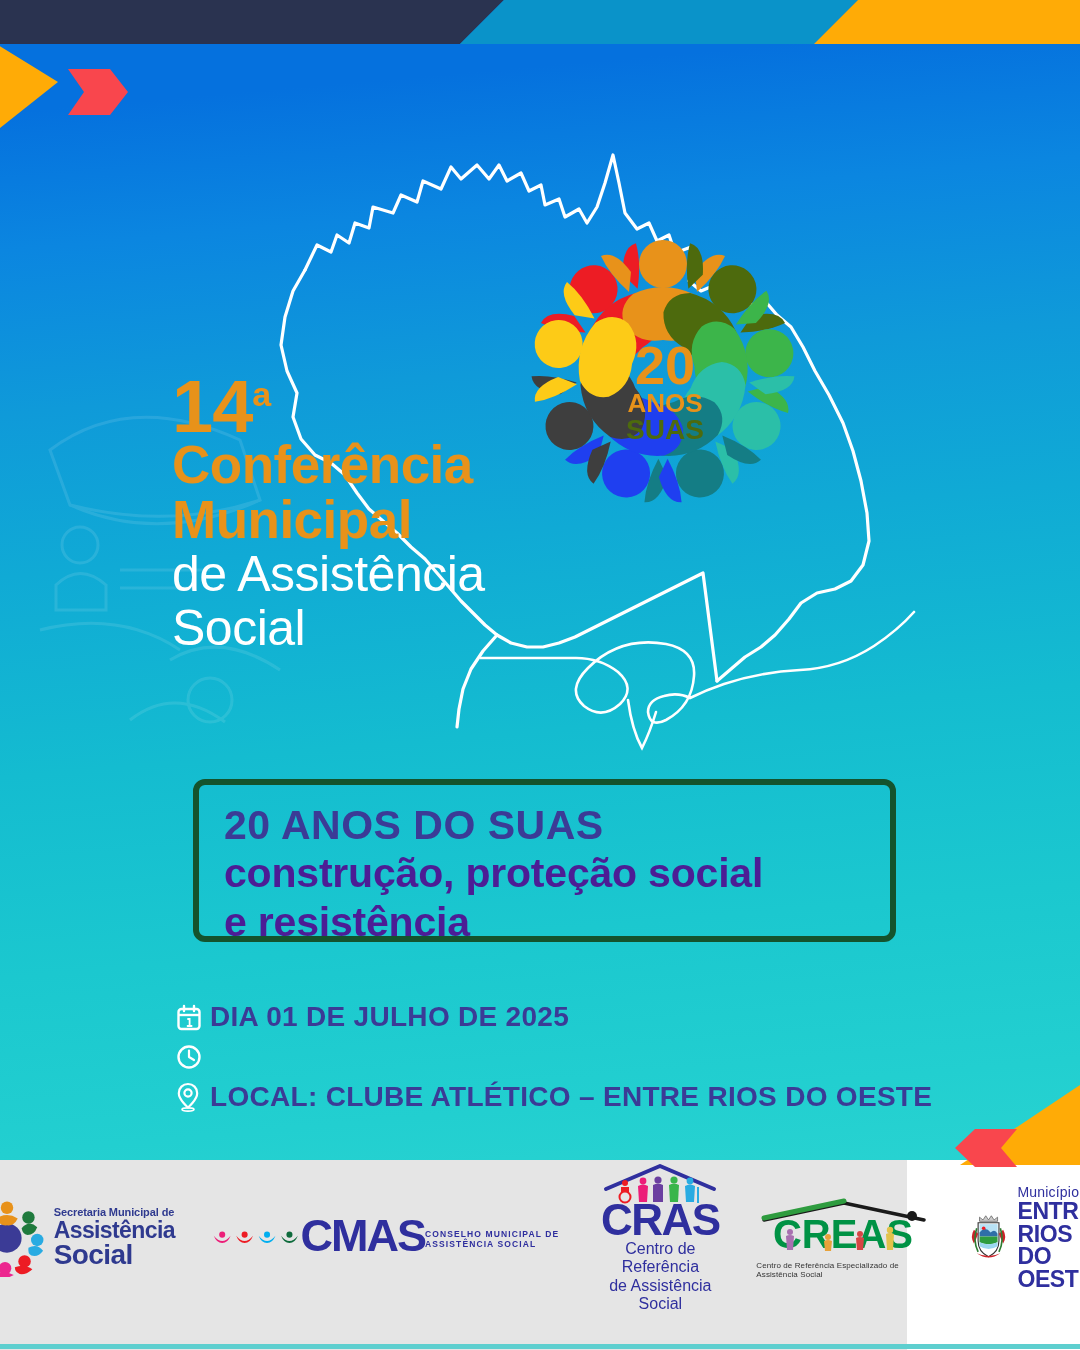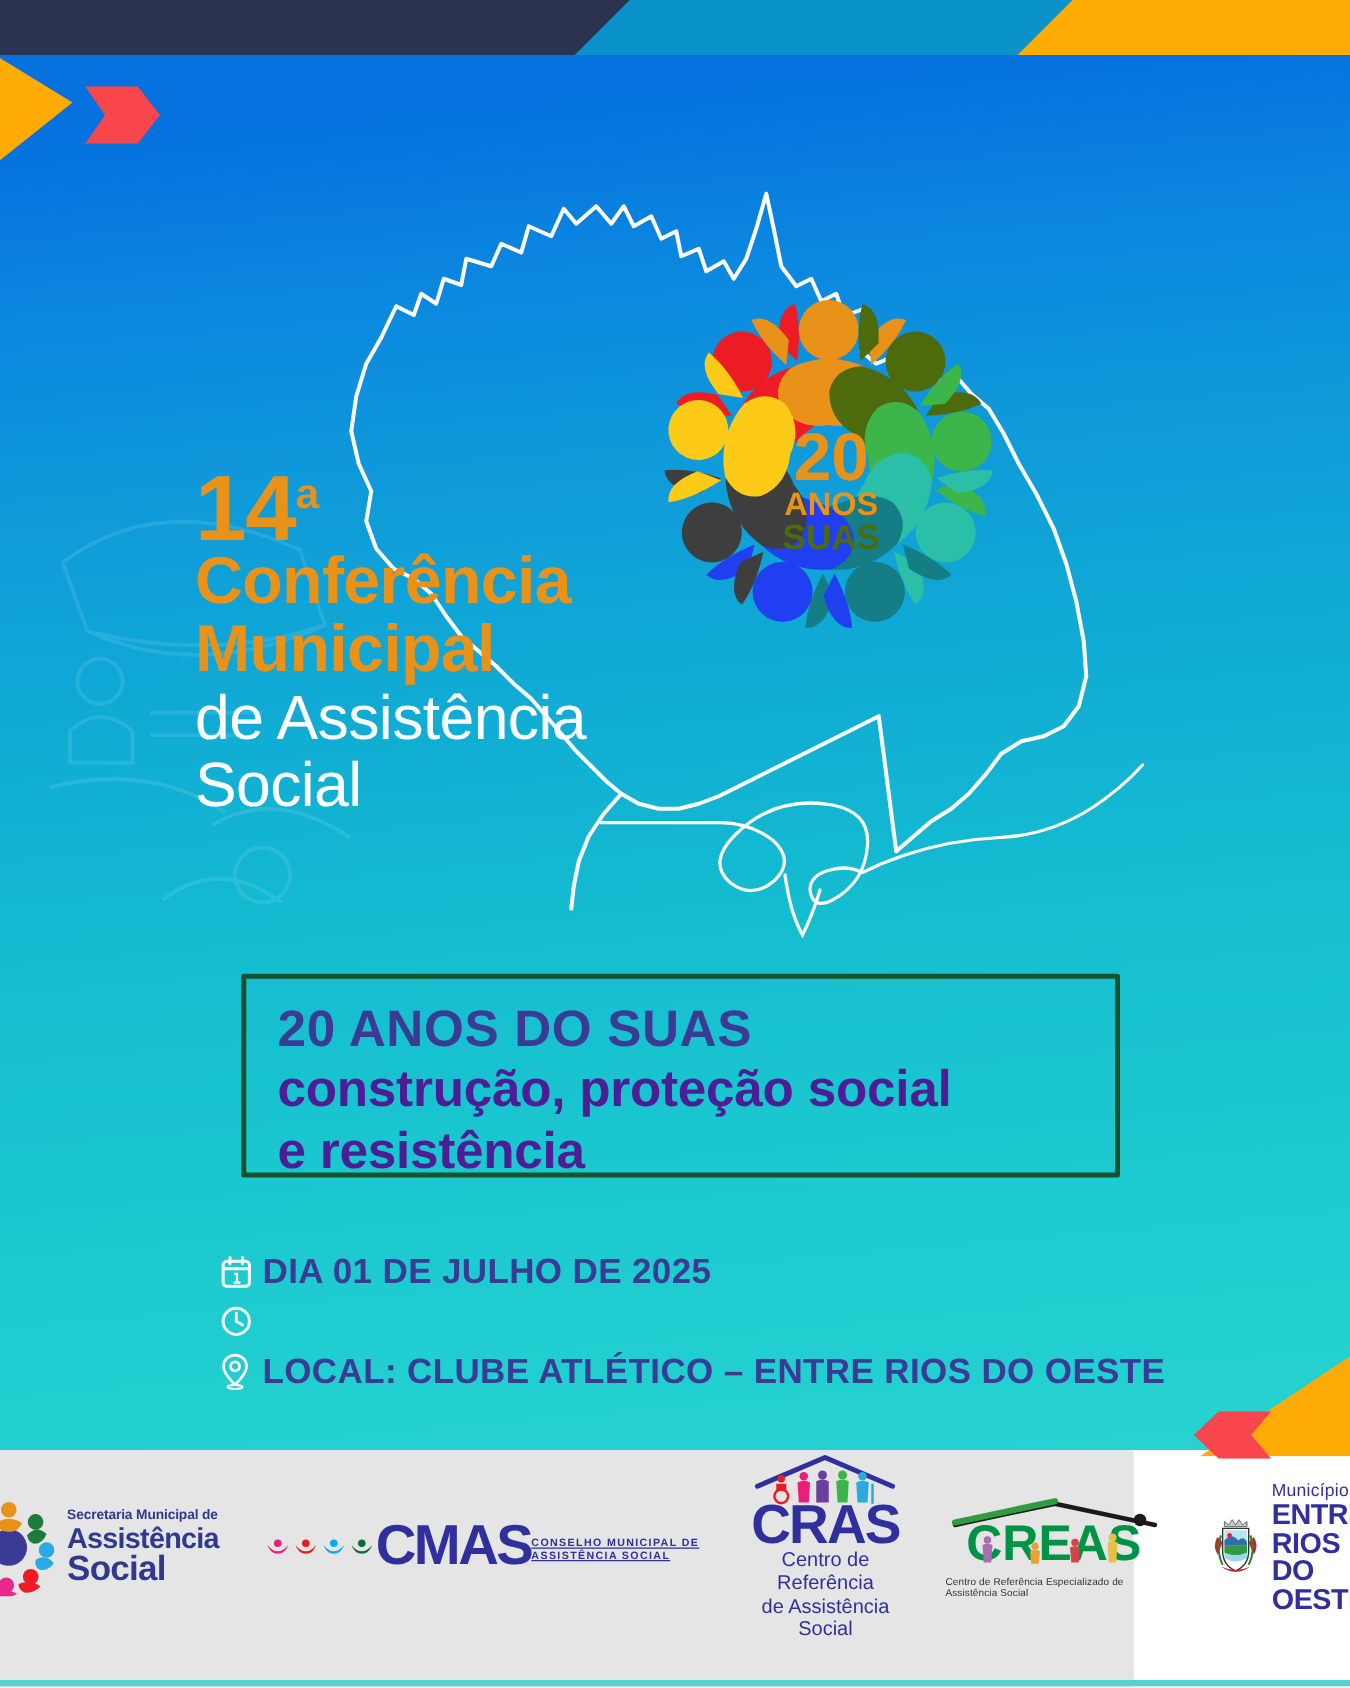--- a/index.html
+++ b/index.html
@@ -58,40 +58,40 @@
 
   
   .map-wrap { position:absolute; left:245px; top:95px; width:700px; height:680px; }
   .map-wrap svg { width:100%; height:100%; display:block; }
 
   
   .emblem { position:absolute; left:505px; top:222px; width:315px; height:300px; }
   .emblem svg { width:100%; height:100%; display:block; }
 
   
-  .title-block { position:absolute; left:156px; top:372px; width:560px; }
+  .title-block { position:absolute; left:172px; top:372px; width:560px; }
   .t-line1 {
     font-size:74px; font-weight:bold; color:#e8921a; line-height:.95;
     letter-spacing:-1px;
   }
   .t-line1 sup { font-size:34px; vertical-align:super; font-weight:bold; }
   .t-line2, .t-line3 {
     font-size:53px; font-weight:bold; color:#e8921a; line-height:1.03;
     letter-spacing:-.5px;
   }
   .t-line4, .t-line5 {
     font-size:50px; font-weight:normal; color:#ffffff; line-height:1.08;
     letter-spacing:-.5px;
   }
   .t-line2 { margin-top:-4px; }
 
   
   .tagline-box {
     position:absolute; left:193px; top:779px; width:703px; height:163px;
-    border:4px solid #14532d; border-radius:2px;
+    border:6px solid #14532d; border-radius:12px;
     padding:16px 0 0 25px;
   }
   .tag-l1 {
     font-size:41px; font-weight:bold; color:#3b3b96; letter-spacing:.5px;
     line-height:1.18;
   }
   .tag-l2, .tag-l3 {
     font-size:41px; font-weight:bold; color:#4c1d95; letter-spacing:-.2px;
     line-height:1.18;
   }
@@ -131,21 +131,20 @@
   .logo-cmas { flex-direction:row; align-items:center; }
   .cmas-figs { width:160px; height:26px; }
   .cmas-figs svg { width:100%; height:100%; display:block; }
   .cmas-word {
     font-size:45px; font-weight:bold; color:#2f2f9e; letter-spacing:-2px;
     line-height:.8; margin-top:-4px;
   }
   .cmas-sub {
     font-size:8.5px; font-weight:bold; color:#2f2f9e; letter-spacing:1.1px;
     margin-top:2px;
-    text-decoration:underline;
   }
 
   
   .logo-cras { flex-direction:column; align-items:center; }
   .cras-top { width:120px; height:46px; }
   .cras-top svg { width:100%; height:100%; display:block; }
   .cras-word {
     font-size:44px; font-weight:bold; color:#2f2f9e; letter-spacing:-1.5px;
     line-height:.78; margin-top:-6px;
   }

